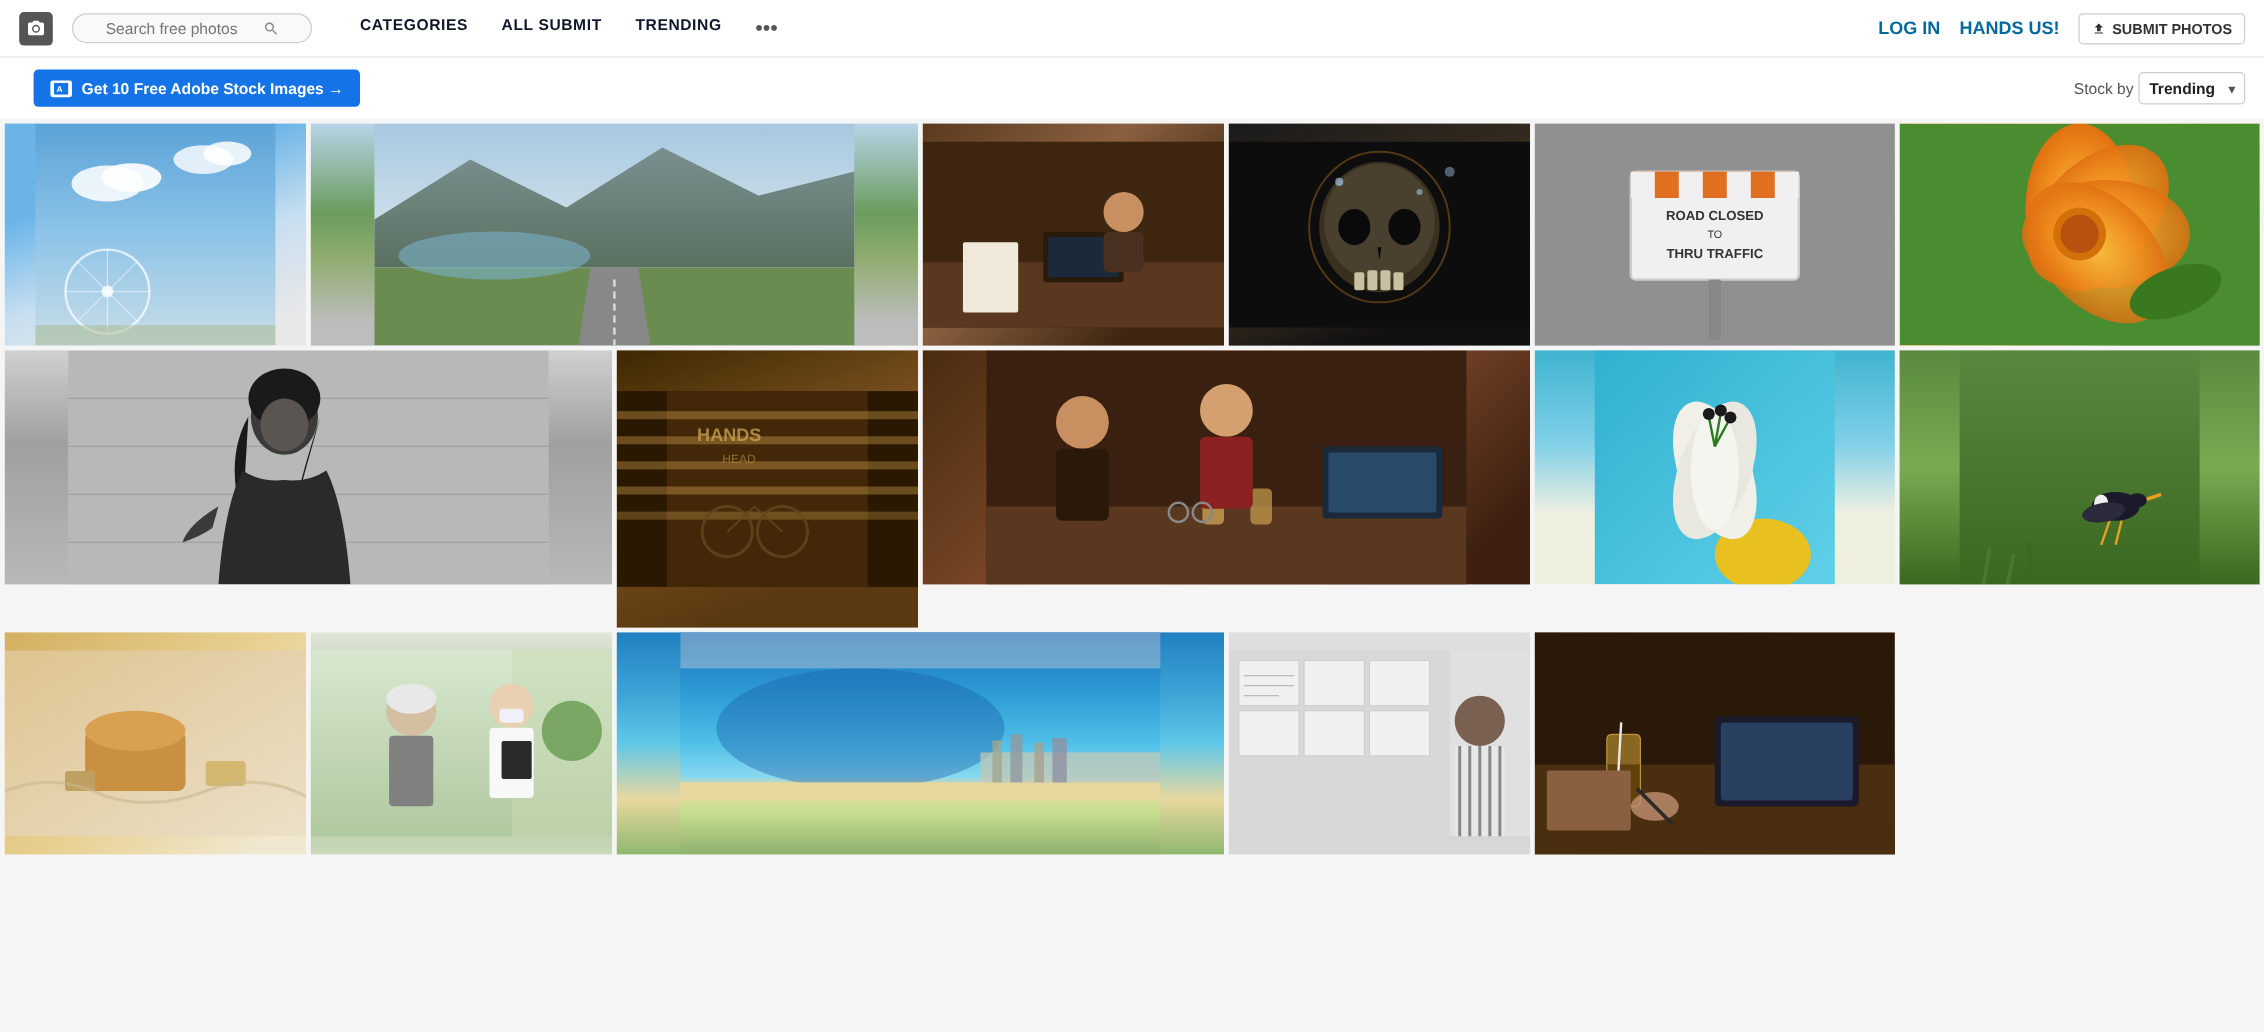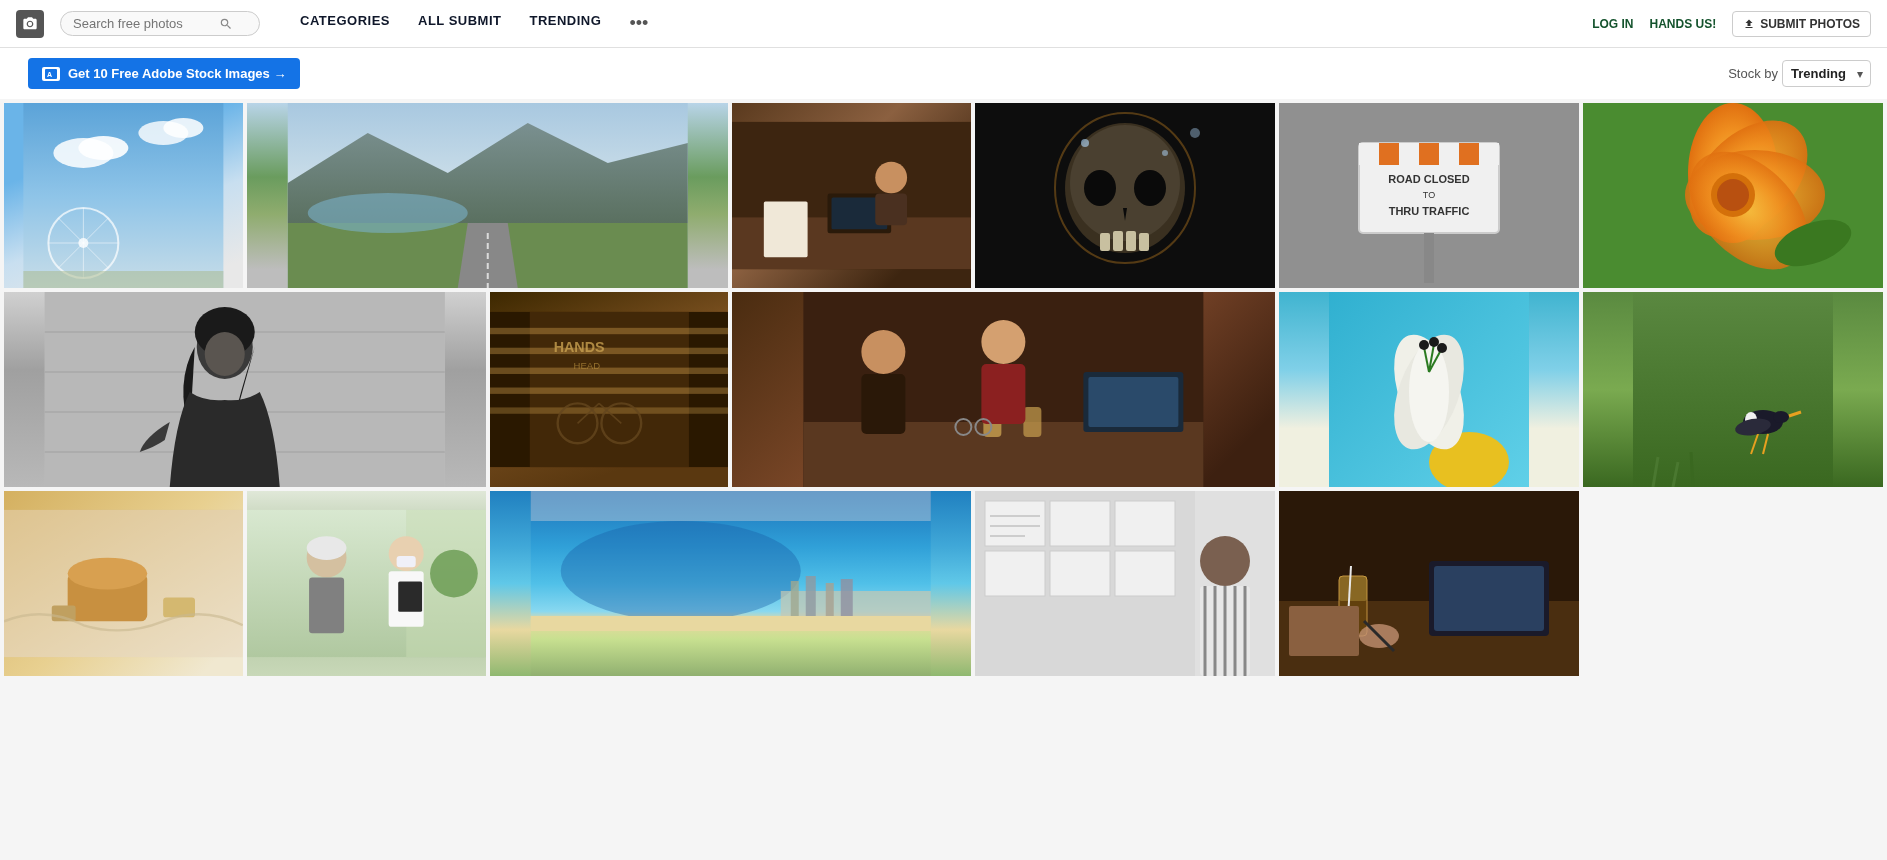--- a/index.html
+++ b/index.html
@@ -27,21 +27,21 @@
       align-items: center;
       border: 1px solid #ccc;
       border-radius: 20px;
       padding: 4px 12px;
       background: #f9f9f9;
       gap: 6px;
       width: 200px;
     }
     .search-box input {
       border: none; background: transparent; outline: none;
-      font-size: 13px; color: #555; width: 140px;
+      font-size: 13px; color: #555; width: 140px; text-align: center;
     }
     .search-icon-svg { color: #888; flex-shrink: 0; }
     .nav-links {
       display: flex;
       gap: 28px;
       margin-left: 24px;
       flex: 1;
     }
     .nav-link {
       font-size: 13px;
@@ -52,23 +52,23 @@
       cursor: pointer;
     }
     .nav-more { font-size: 18px; color: #555; cursor: pointer; }
     .header-right {
       display: flex;
       align-items: center;
       gap: 16px;
       margin-left: auto;
     }
     .header-btn {
-      font-size: 12px;
+      font-size: 15px;
       font-weight: 600;
-      color: #14532d;
+      color: #0369a1;
       cursor: pointer;
       text-decoration: none;
     }
     .submit-btn {
       display: flex;
       align-items: center;
       gap: 5px;
       background: #fff;
       border: 1px solid #ccc;
       border-radius: 4px;
@@ -132,21 +132,21 @@
       position: absolute;
       right: 8px;
       font-size: 12px;
       color: #555;
       pointer-events: none;
     }
 
     
     .photo-grid {
       display: grid;
-      grid-template-columns: repeat(4, 1fr);
+      grid-template-columns: repeat(5, 1fr);
       gap: 4px;
       padding: 4px;
       background: #f5f5f5;
     }
 
     .photo-item {
       position: relative;
       overflow: hidden;
       cursor: pointer;
       background: #ccc;
@@ -154,21 +154,21 @@
 
     
     .row1-col1 { grid-column: span 1; grid-row: 1; height: 185px; }
     .row1-col2 { grid-column: span 2; grid-row: 1; height: 185px; }
     .row1-col3 { grid-column: span 1; grid-row: 1; height: 185px; }
     .row1-col4 { grid-column: span 1; grid-row: 1; height: 185px; }
     .row1-col5 { grid-column: span 1; grid-row: 1; height: 185px; }
 
     
     .row2-col1 { grid-column: span 2; grid-row: 2; height: 195px; }
-    .row2-col2 { grid-column: span 1; grid-row: 2; height: 195px; }
+    .row2-col2 { grid-column: span 1; grid-row: 2; height: 231px; }
     .row2-col3 { grid-column: span 2; grid-row: 2; height: 195px; }
     .row2-col4 { grid-column: span 1; grid-row: 2; height: 195px; }
 
     
     .row3-col1 { grid-column: span 1; grid-row: 3; height: 185px; }
     .row3-col2 { grid-column: span 1; grid-row: 3; height: 185px; }
     .row3-col3 { grid-column: span 2; grid-row: 3; height: 185px; }
     .row3-col4 { grid-column: span 1; grid-row: 3; height: 185px; }
     .row3-col5 { grid-column: span 1; grid-row: 3; height: 185px; }
 

